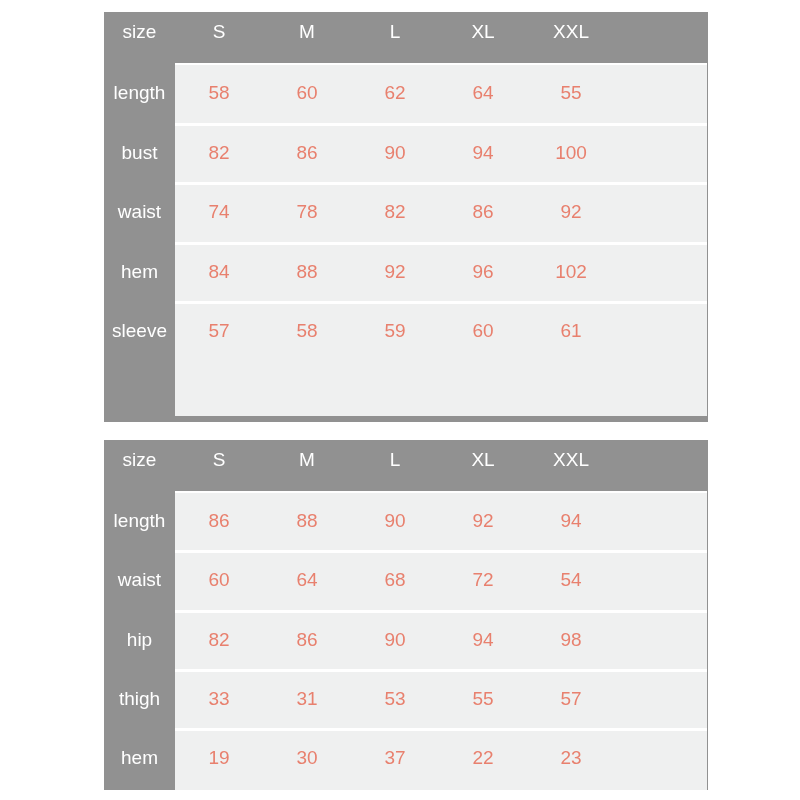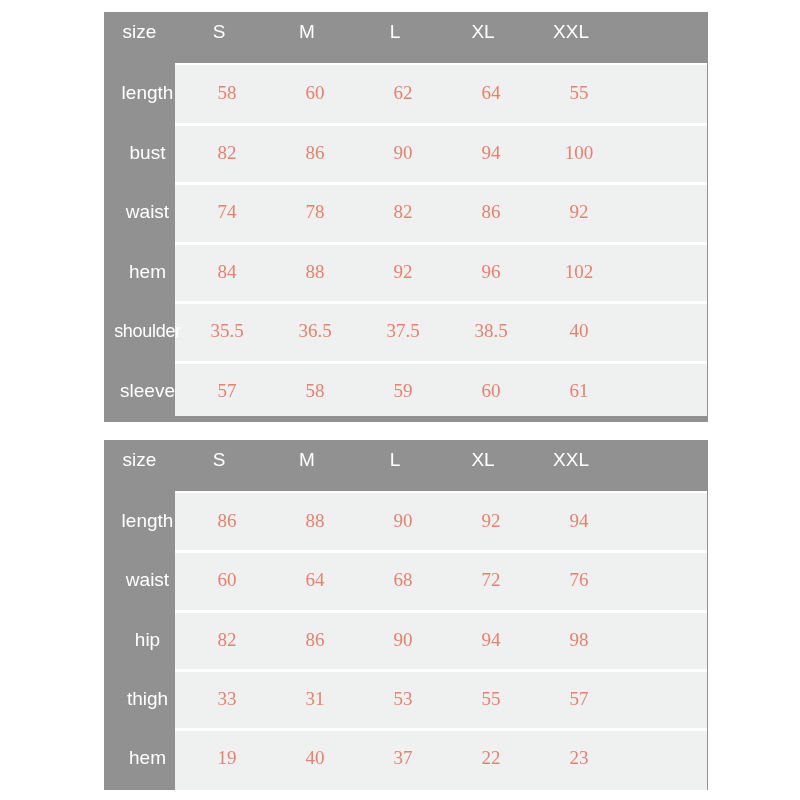--- a/index.html
+++ b/index.html
@@ -83,33 +83,31 @@
     top: 0;
     height: 3px;
     background: #ffffff;
   }
 
   .row .c-label {
     color: #ffffff;
     font-size: 19px;
     position: relative;
     z-index: 2;
-    margin-left: 8px;
   }
   .row .c-label.overflow {
     font-size: 18px;
     letter-spacing: -0.3px;
     overflow: visible;
   }
   .row .value {
     color: #e8806e;
     font-size: 19px;
     position: relative;
     z-index: 2;
-    font-family: Liberation Serif, serif;
   }
 </style>
 </head>
 <body>
 
 <div class="chart" id="chart-top">
   <div class="panel"></div>
   <div class="head-row">
     <div class="cell c-label">size</div>
     <div class="cell c-size">S</div>
@@ -154,29 +152,20 @@
     <div class="row">
       <div class="cell c-label">hem</div>
       <div class="cell c-size value">84</div>
       <div class="cell c-size value">88</div>
       <div class="cell c-size value">92</div>
       <div class="cell c-size value">96</div>
       <div class="cell c-size value">102</div>
       <div class="cell c-spacer"></div>
     </div>
 
-    <div class="row">
-      <div class="cell c-label overflow">shoulder</div>
-      <div class="cell c-size value">35.5</div>
-      <div class="cell c-size value">36.5</div>
-      <div class="cell c-size value">37.5</div>
-      <div class="cell c-size value">38.5</div>
-      <div class="cell c-size value">40</div>
-      <div class="cell c-spacer"></div>
-    </div>
 
     <div class="row">
       <div class="cell c-label">sleeve</div>
       <div class="cell c-size value">57</div>
       <div class="cell c-size value">58</div>
       <div class="cell c-size value">59</div>
       <div class="cell c-size value">60</div>
       <div class="cell c-size value">61</div>
       <div class="cell c-spacer"></div>
     </div>
@@ -206,21 +195,21 @@
       <div class="cell c-size value">94</div>
       <div class="cell c-spacer"></div>
     </div>
 
     <div class="row">
       <div class="cell c-label">waist</div>
       <div class="cell c-size value">60</div>
       <div class="cell c-size value">64</div>
       <div class="cell c-size value">68</div>
       <div class="cell c-size value">72</div>
-      <div class="cell c-size value">76</div>
+      <div class="cell c-size value">54</div>
       <div class="cell c-spacer"></div>
     </div>
 
     <div class="row">
       <div class="cell c-label">hip</div>
       <div class="cell c-size value">82</div>
       <div class="cell c-size value">86</div>
       <div class="cell c-size value">90</div>
       <div class="cell c-size value">94</div>
       <div class="cell c-size value">98</div>
@@ -233,21 +222,21 @@
       <div class="cell c-size value">31</div>
       <div class="cell c-size value">53</div>
       <div class="cell c-size value">55</div>
       <div class="cell c-size value">57</div>
       <div class="cell c-spacer"></div>
     </div>
 
     <div class="row">
       <div class="cell c-label">hem</div>
       <div class="cell c-size value">19</div>
-      <div class="cell c-size value">40</div>
+      <div class="cell c-size value">30</div>
       <div class="cell c-size value">37</div>
       <div class="cell c-size value">22</div>
       <div class="cell c-size value">23</div>
       <div class="cell c-spacer"></div>
     </div>
 
   </div>
 </div>
 
 </body></html>

